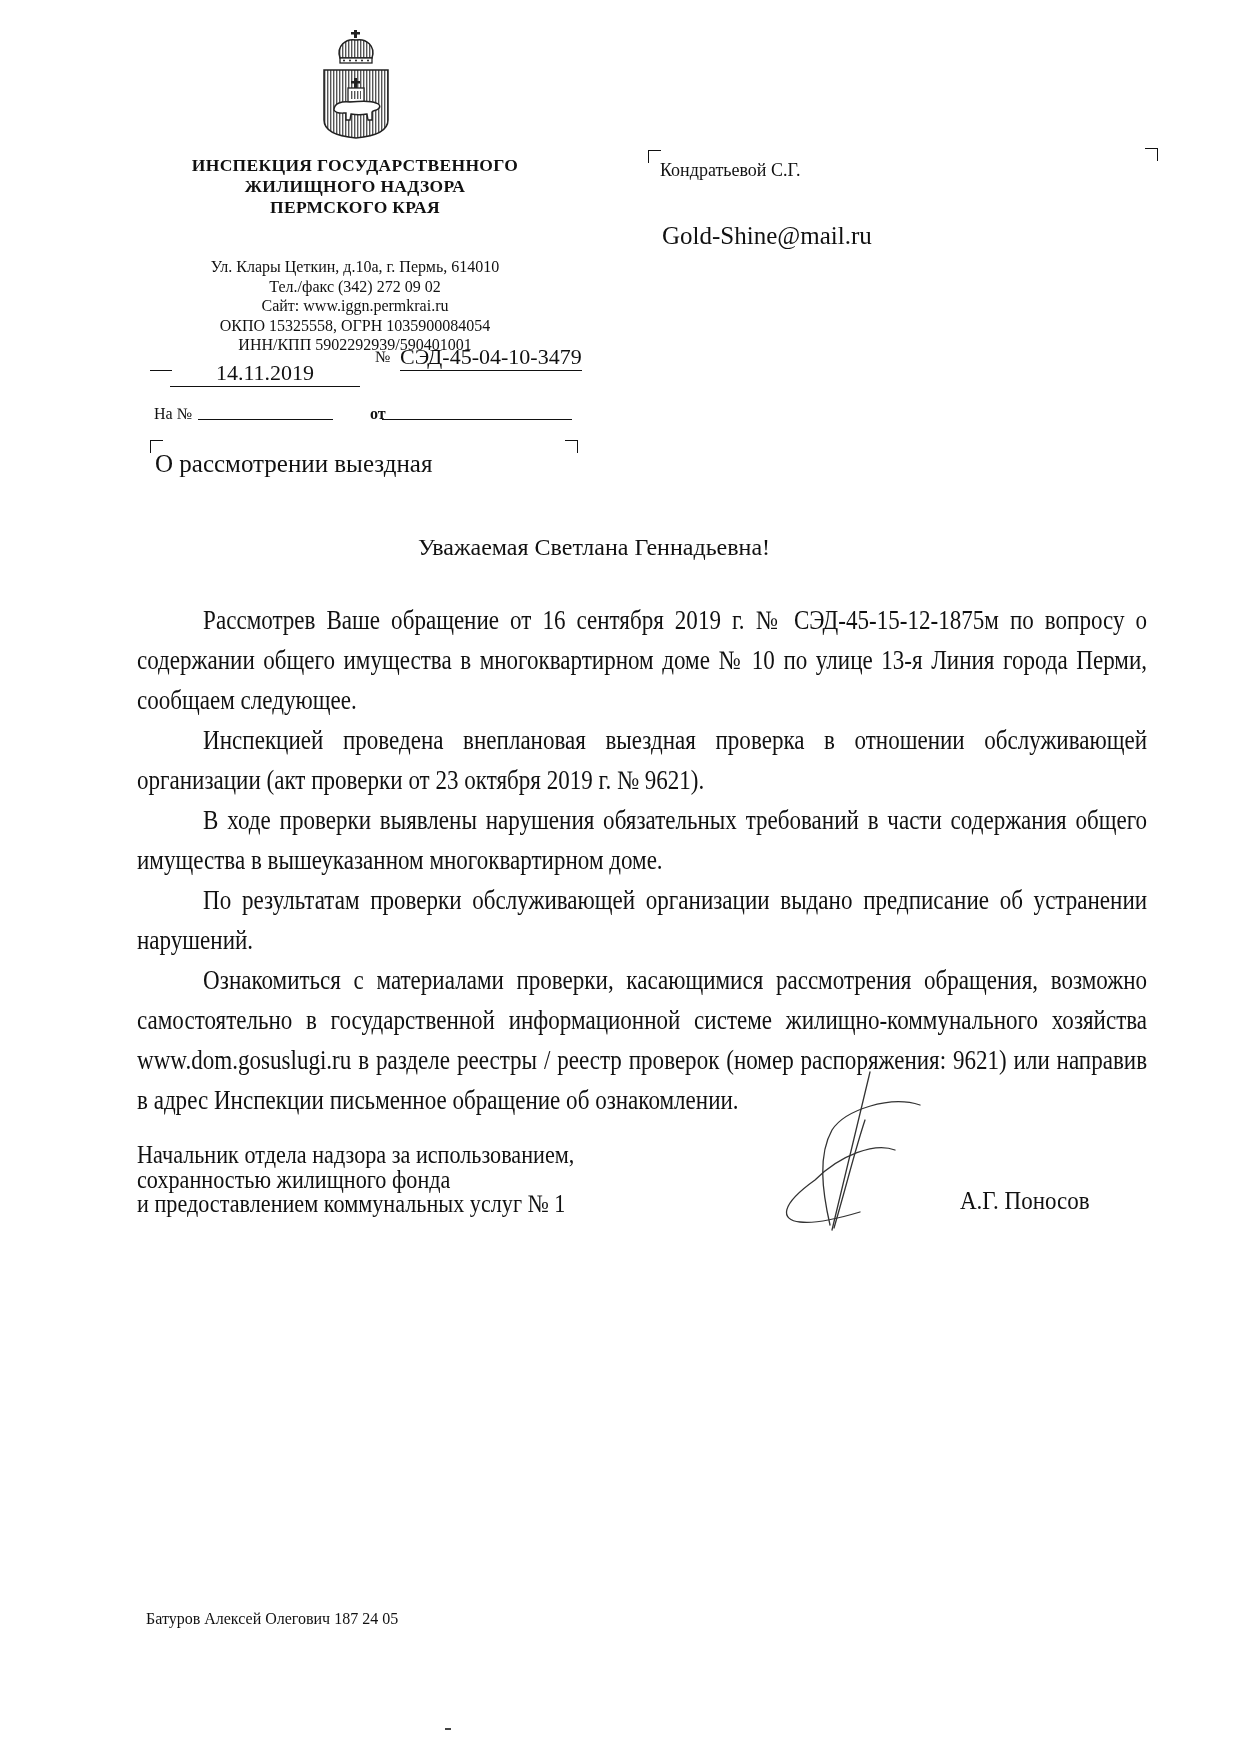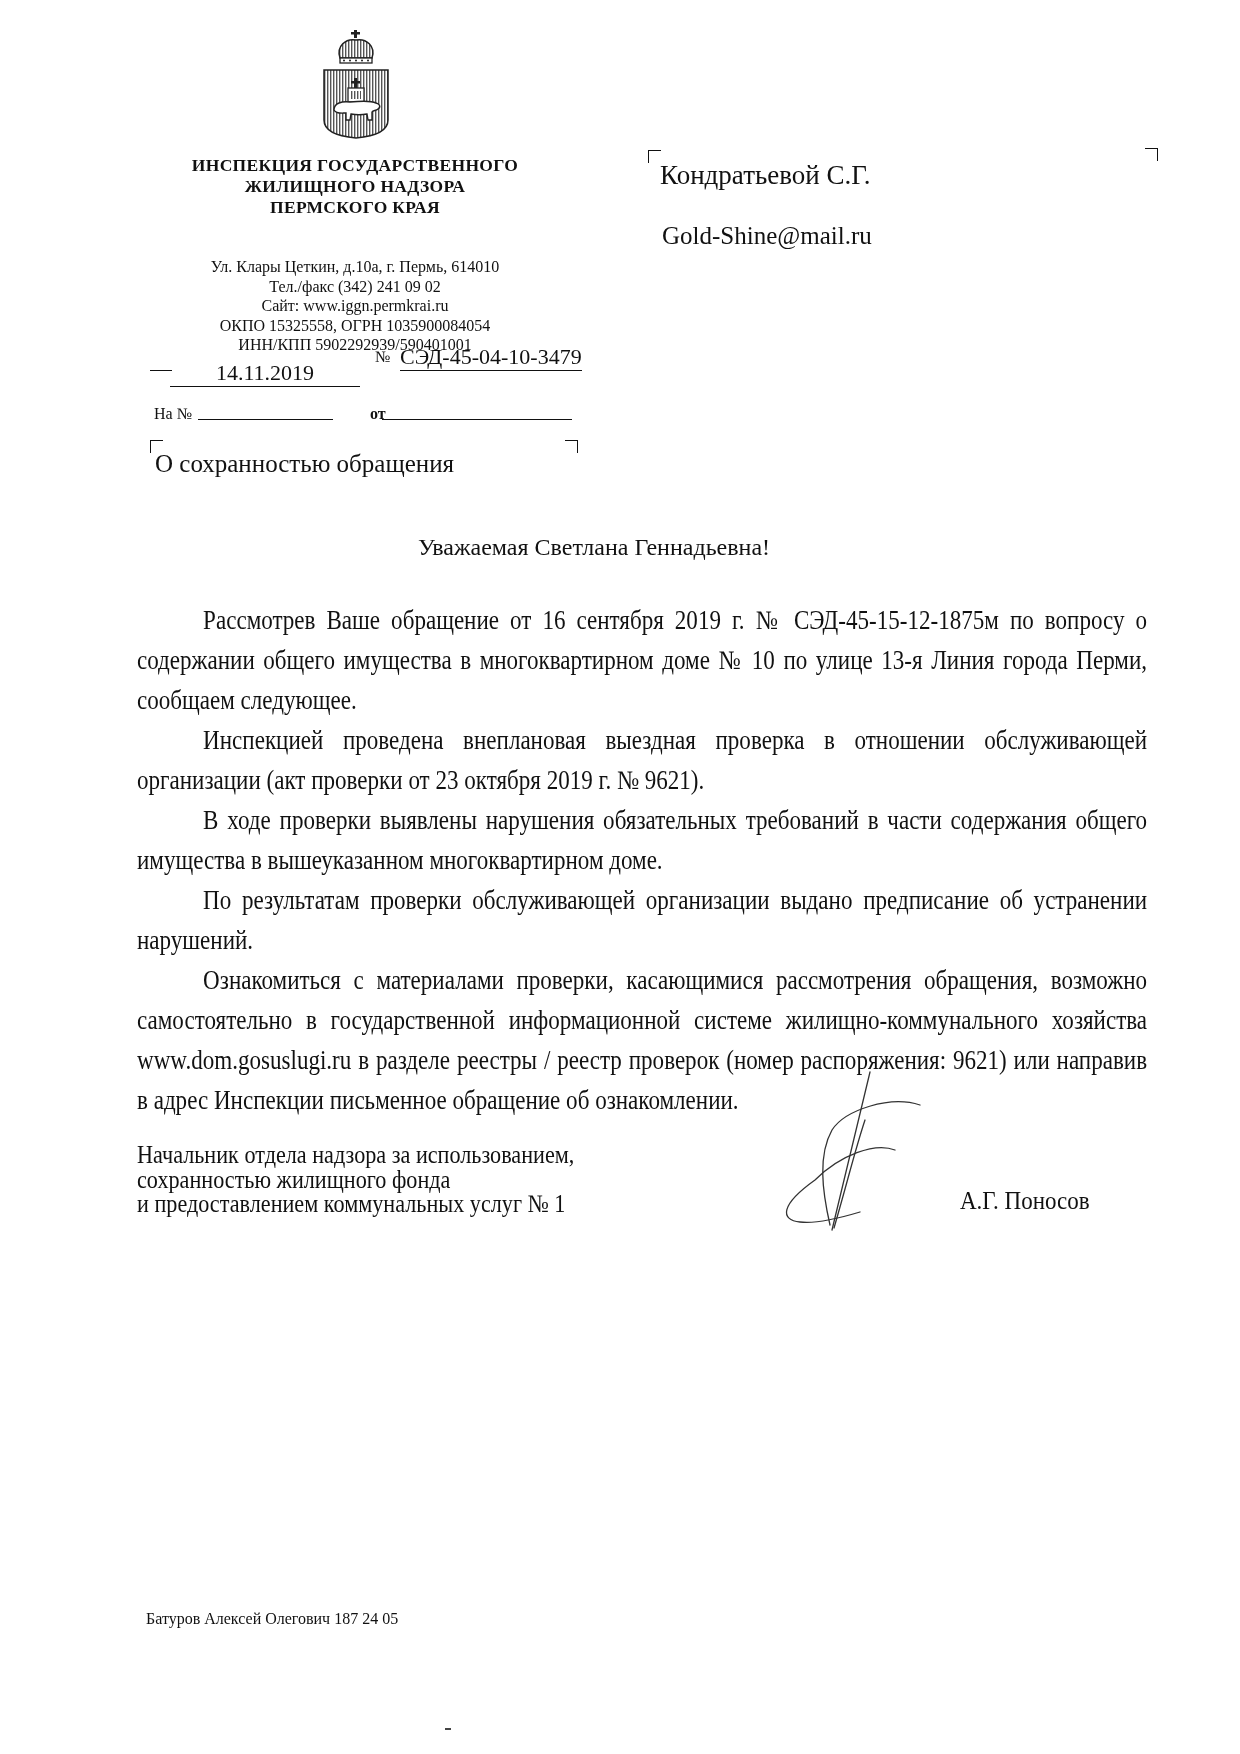--- a/index.html
+++ b/index.html
@@ -23,21 +23,21 @@
     .reg-no-label { position: absolute; left: 225px; top: 4px; font-size: 16px; }
     .reg-no { position: absolute; left: 250px; top: 0; border-bottom: 1.5px solid #111; line-height: 26px; }
     .refline { left: 150px; top: 405px; width: 430px; font-size: 16px; }
     .ref-label { position: absolute; left: 4px; top: 0; text-align: center; }
     .ref-blank1 { position: absolute; left: 48px; top: 14px; width: 135px; border-bottom: 1px solid #111; }
     .ref-from { position: absolute; left: 220px; top: 0; font-weight: bold; }
     .ref-blank2 { position: absolute; left: 232px; top: 14px; width: 190px; border-bottom: 1px solid #111; }
     .corner-tl { width: 12px; height: 12px; border-left: 1.5px solid #111; border-top: 1.5px solid #111; }
     .corner-tr { width: 12px; height: 12px; border-right: 1.5px solid #111; border-top: 1.5px solid #111; }
     .subject { left: 155px; top: 450px; font-size: 25px; }
-    .recipient-name { left: 660px; top: 160px; font-size: 27px; }
+    .recipient-name { left: 660px; top: 160px; font-size: 18px; }
     .recipient-email { left: 662px; top: 222px; font-size: 25px; }
     .salutation { left: 418px; top: 534px; font-size: 24px; }
     .body-text {
       left: 137px; top: 600px; width: 1010px;
       font-size: 26.5px; line-height: 40px; text-align: justify;
       transform: scaleX(0.87); transform-origin: left top; width: 1161px;
     }
     .body-text p { margin: 0; text-indent: 76px; }
     .sig-title {
       left: 137px; top: 1143px; font-size: 25.5px; line-height: 24.5px;
@@ -82,21 +82,21 @@
 </div>
 
 <div class="abs org-title">
   <div>ИНСПЕКЦИЯ ГОСУДАРСТВЕННОГО</div>
   <div>ЖИЛИЩНОГО НАДЗОРА</div>
   <div>ПЕРМСКОГО КРАЯ</div>
 </div>
 
 <div class="abs org-info">
   <div>Ул. Клары Цеткин, д.10а, г. Пермь, 614010</div>
-  <div>Тел./факс (342) 241 09 02</div>
+  <div>Тел./факс (342) 272 09 02</div>
   <div>Сайт: www.iggn.permkrai.ru</div>
   <div>ОКПО 15325558, ОГРН 1035900084054</div>
   <div>ИНН/КПП 5902292939/590401001</div>
 </div>
 
 <div class="abs regline">
   <div class="reg-date-lead"></div>
   <div class="reg-date">14.11.2019</div>
   <span class="reg-no-label">№</span>
   <span class="reg-no">СЭД-45-04-10-3479</span>
@@ -104,21 +104,21 @@
 
 <div class="abs refline">
   <span class="ref-label">На №</span>
   <div class="ref-blank1"></div>
   <span class="ref-from">от</span>
   <div class="ref-blank2"></div>
 </div>
 
 <div class="abs corner-tl" style="left:150px; top:440px;"></div>
 <div class="abs corner-tr" style="left:565px; top:440px;"></div>
-<div class="abs subject">О сохранностью обращения</div>
+<div class="abs subject">О рассмотрении выездная</div>
 
 <div class="abs corner-tl" style="left:648px; top:150px;"></div>
 <div class="abs corner-tr" style="left:1145px; top:148px;"></div>
 <div class="abs recipient-name">Кондратьевой С.Г.</div>
 <div class="abs recipient-email">Gold-Shine@mail.ru</div>
 
 <div class="abs salutation">Уважаемая Светлана Геннадьевна!</div>
 
 <div class="abs body-text">
   <p>Рассмотрев Ваше обращение от 16 сентября 2019 г. № СЭД-45-15-12-1875м по вопросу о содержании общего имущества в многоквартирном доме № 10 по улице 13-я Линия города Перми, сообщаем следующее.</p>

